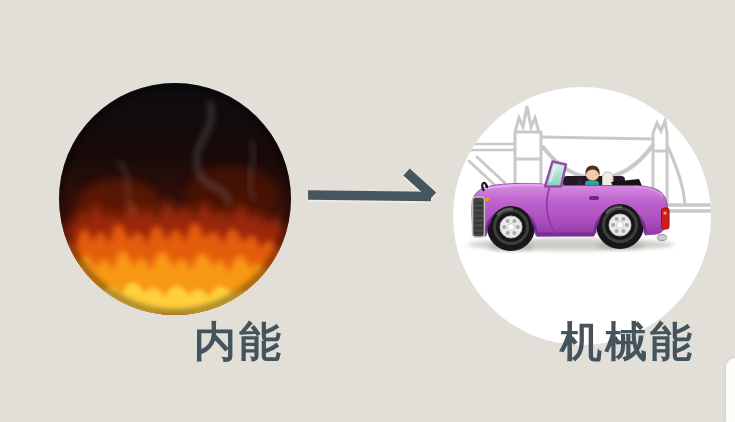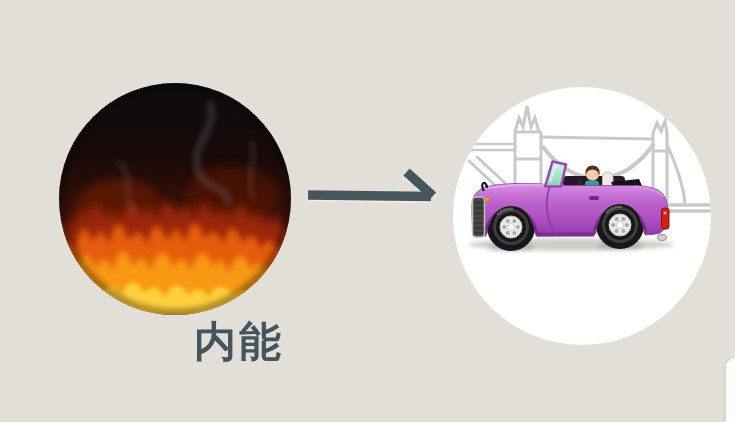--- a/index.html
+++ b/index.html
@@ -190,16 +190,17 @@
               <circle cx="3.4" cy="-5.9" r="2"></circle>
           </g>
           <circle r="3.4" fill="#ffffff" stroke="#c9c9c9" stroke-width="1"></circle>
           <path d="M-14,-12 A18,18 0 0 1 2,-18" stroke="rgba(255,255,255,0.25)" stroke-width="2.5" fill="none"></path>
         </g>
       </g>
     </svg>
   </div>
 
   <div class="label label-source">内能</div>
+  <div class="label label-target">机械能</div>
 
   <div class="corner-overlay"></div>
 
 </div>
 
 </body></html>

